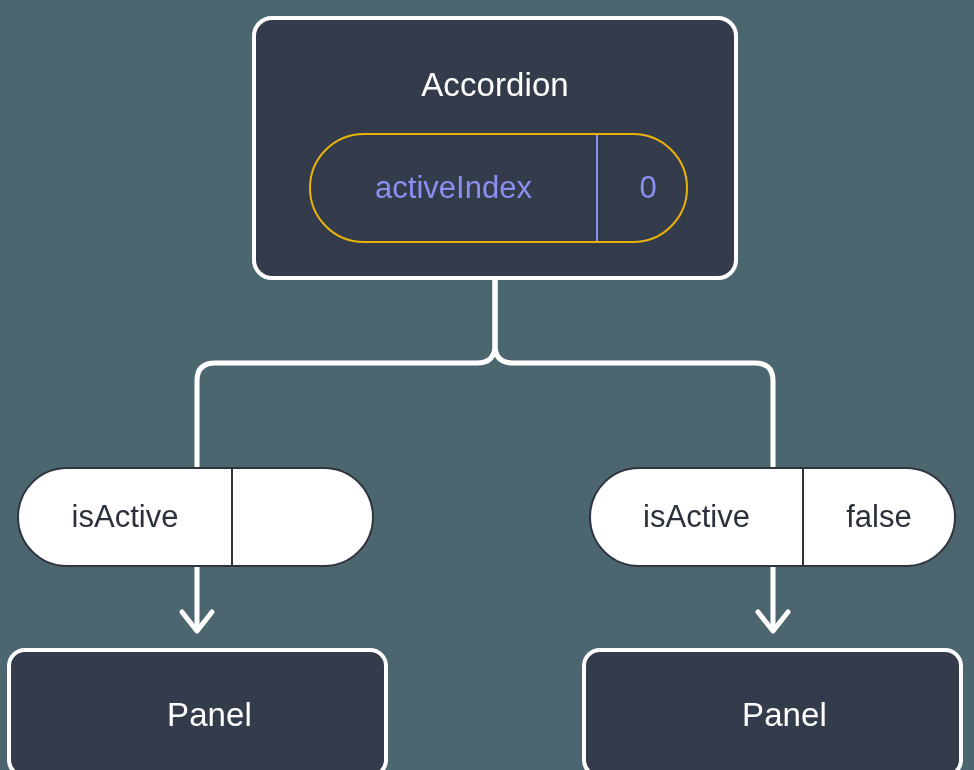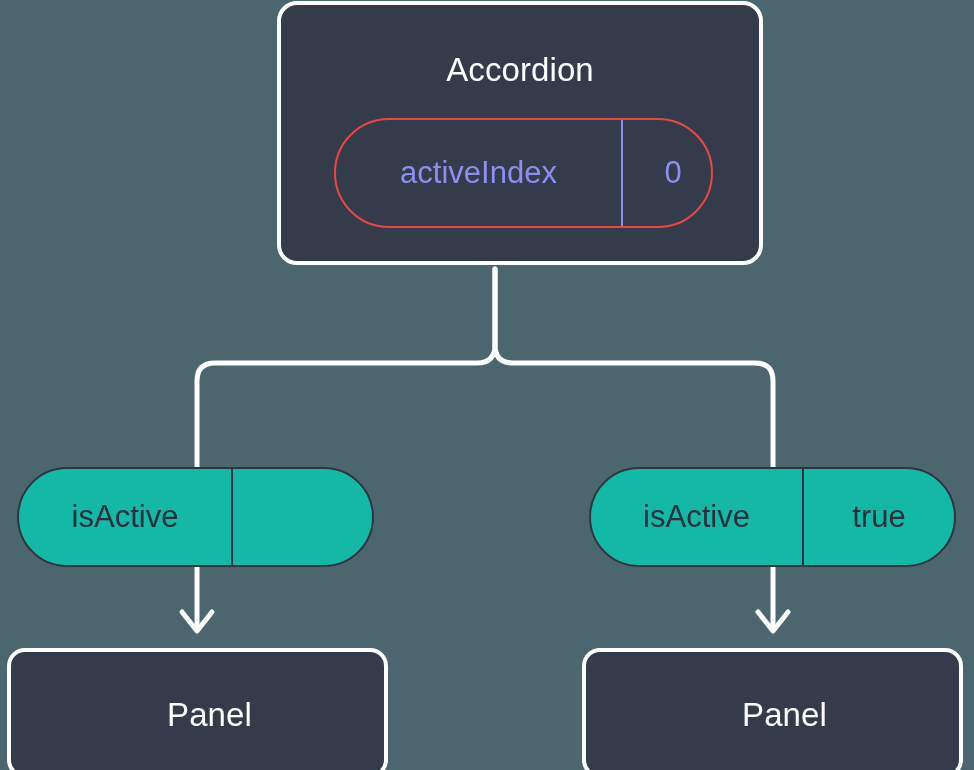--- a/index.html
+++ b/index.html
@@ -35,25 +35,24 @@
     position: absolute;
     box-sizing: border-box;
     background: #343c4b;
     border: 4px solid #ffffff;
     border-radius: 18px;
     z-index: 2;
   }
 
   #accordion-card {
     left: 252px;
-    top: 1px;
+    top: 16px;
     width: 486px;
     height: 264px;
     border-radius: 20px;
-    margin-left: 25px;
   }
 
   .card-title {
     position: absolute;
     left: 0;
     right: 0;
     text-align: center;
     color: #ffffff;
     font-size: 33px;
     letter-spacing: 0.1px;
@@ -69,21 +68,21 @@
     box-sizing: border-box;
     overflow: hidden;
   }
 
   #active-index-pill {
     position: absolute;
     left: 53px;
     top: 113px;
     width: 379px;
     height: 110px;
-    border: 2px solid #ef4444;
+    border: 2px solid #eab308;
     border-radius: 55px;
     gap: 12px;
   }
   #active-index-pill .pill-key,
   #active-index-pill .pill-val {
     display: flex;
     align-items: center;
     justify-content: center;
     color: #8b8ff0;
     font-size: 31px;
@@ -94,21 +93,21 @@
   }
   #active-index-pill .pill-val {
     flex: 1;
   }
 
   
   .pill-solid {
     position: absolute;
     box-sizing: border-box;
     height: 100px;
-    background: #14b8a6;
+    background: #ffffff;
     border: 2px solid #30343f;
     border-radius: 50px;
     z-index: 3;
   }
   .pill-solid .pill-key,
   .pill-solid .pill-val {
     display: flex;
     align-items: center;
     justify-content: center;
     color: #2b313c;
@@ -184,21 +183,21 @@
       <div class="pill-val">0</div>
     </div>
   </div>
 
   <div class="pill pill-solid" id="pill-left">
     <div class="pill-key">isActive</div>
   </div>
 
   <div class="pill pill-solid" id="pill-right">
     <div class="pill-key">isActive</div>
-    <div class="pill-val">true</div>
+    <div class="pill-val">false</div>
   </div>
 
   <div class="card" id="panel-left">
     <div class="card-title" id="panel-left-title">Panel</div>
   </div>
 
   <div class="card" id="panel-right">
     <div class="card-title" id="panel-right-title">Panel</div>
   </div>
 

